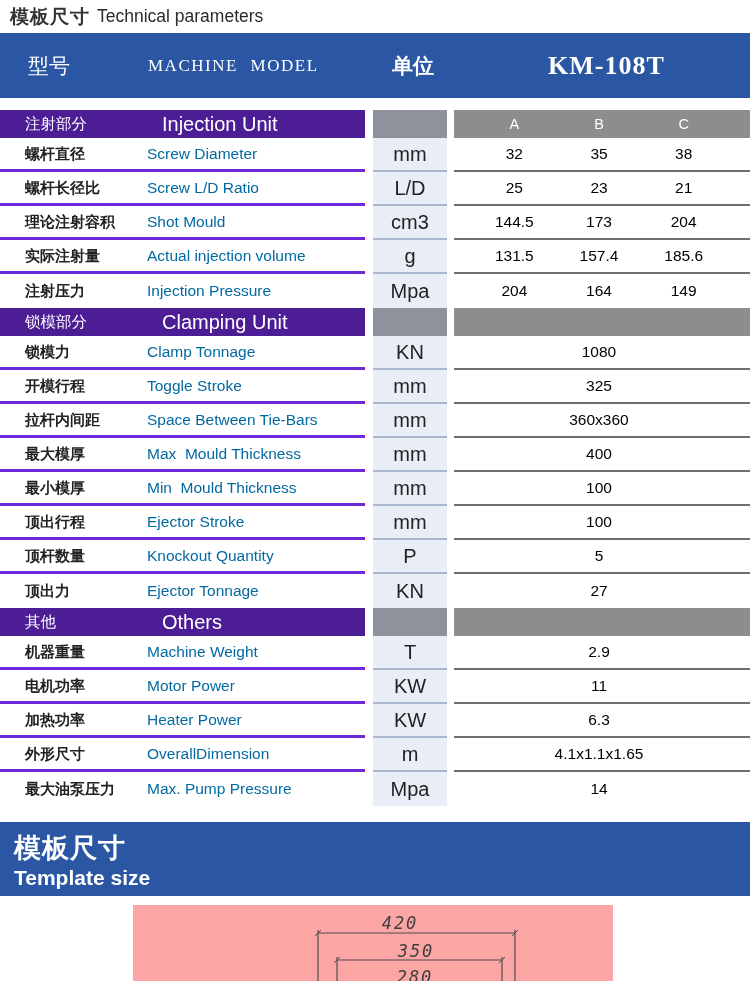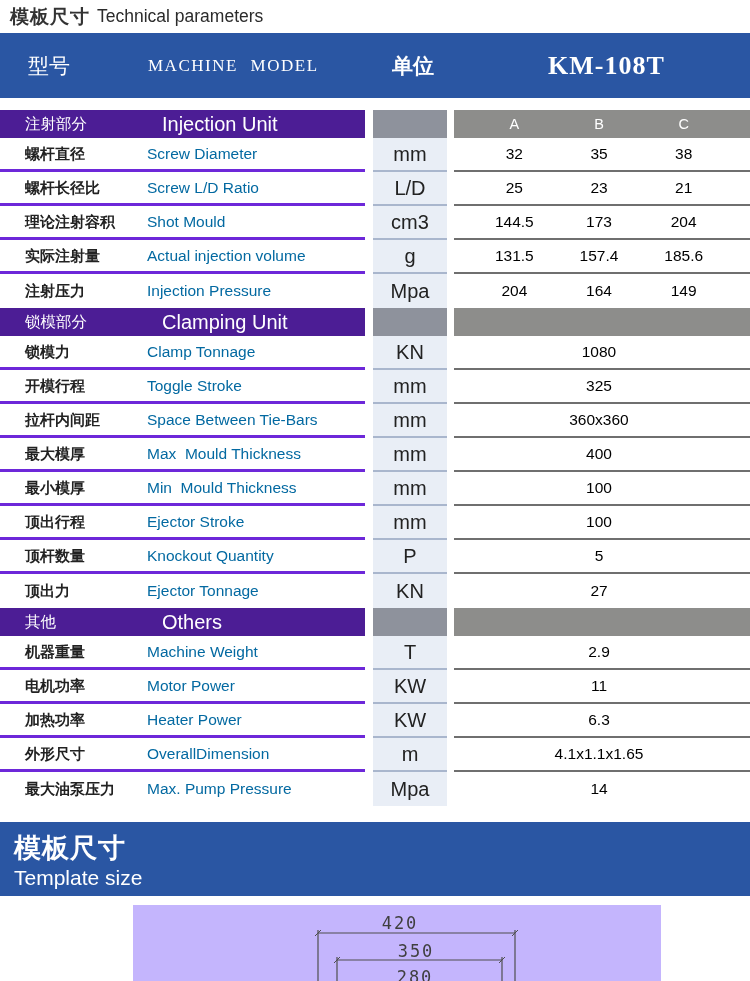--- a/index.html
+++ b/index.html
@@ -63,26 +63,27 @@
   .row.sep .blk-u{border-bottom:2px solid #a9b6cd;}
   .row.sep .blk-v{border-bottom:2px solid #6f6f6f;}
   .vsingle{flex:1;text-align:center;}
 
   
   .template-banner{
     margin-top:16px;height:74px;background:#2a56a3;color:#fff;
     box-sizing:border-box;padding:10px 0 0 14px;
   }
   .tb-zh{font-size:27px;font-weight:bold;letter-spacing:1px;line-height:32px;}
-  .tb-en{font-size:21px;font-weight:normal;line-height:28px;}
+  .tb-en{font-size:21px;font-weight:bold;line-height:28px;}
 
   
   .diagram{
-    position:absolute;left:133px;top:905px;width:528px;height:76px;
-    background:#c4b5fd;
+    position:absolute;left:133px;top:905px;width:480px;height:76px;
+    background:#fca5a5;
+    font-style:italic;
   }
   .dim-text{
     font-family:"DejaVu Sans Mono","Liberation Mono",monospace;
     font-size:17px;fill:#3f3f3f;letter-spacing:2px;
   }
 </style>
 </head>
 <body>
 
 <div class="page">

